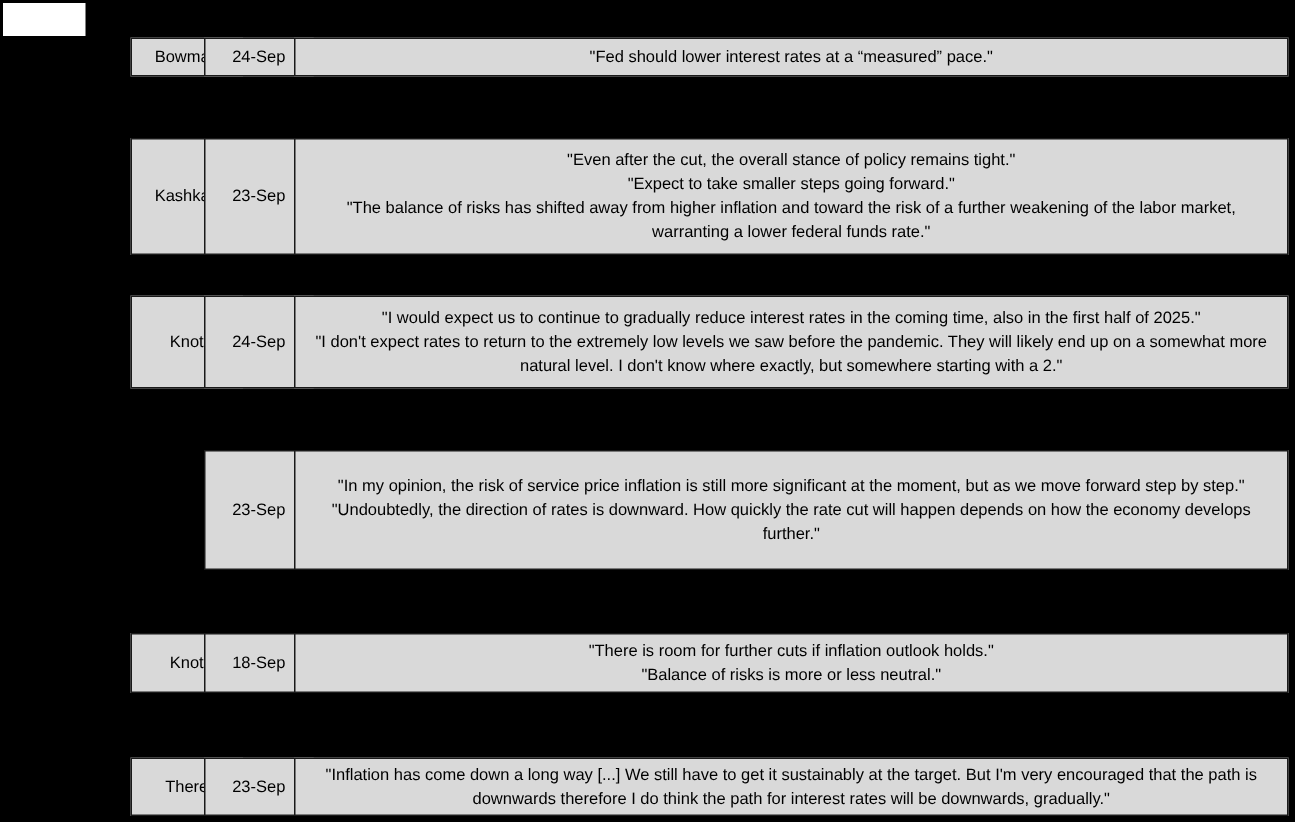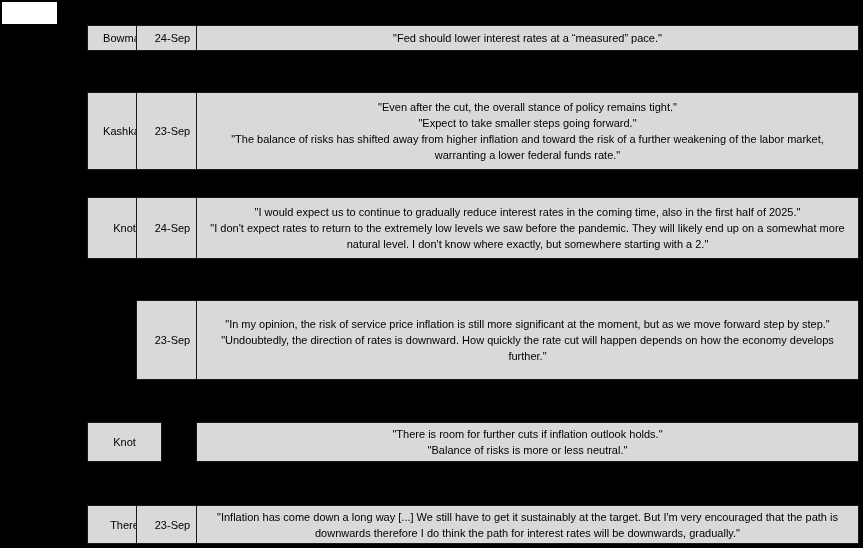--- a/index.html
+++ b/index.html
@@ -116,20 +116,23 @@
     <div class="cell quote">
       <div class="quote-line">"In my opinion, the risk of service price inflation is still more significant at the moment, but as we move forward step by step."</div>
       <div class="quote-line">"Undoubtedly, the direction of rates is downward. How quickly the rate cut will happen depends on how the economy develops further."</div>
     </div>
   </div>
 
   <div class="row row-4">
     <div class="cell name">
       <span>Knot</span>
     </div>
+    <div class="cell date">
+      <span>18-Sep</span>
+    </div>
     <div class="cell quote">
       <div class="quote-line">"There is room for further cuts if inflation outlook holds."</div>
       <div class="quote-line">"Balance of risks is more or less neutral."</div>
     </div>
   </div>
 
   <div class="row row-5">
     <div class="cell name">
       <span>There</span>
     </div>

